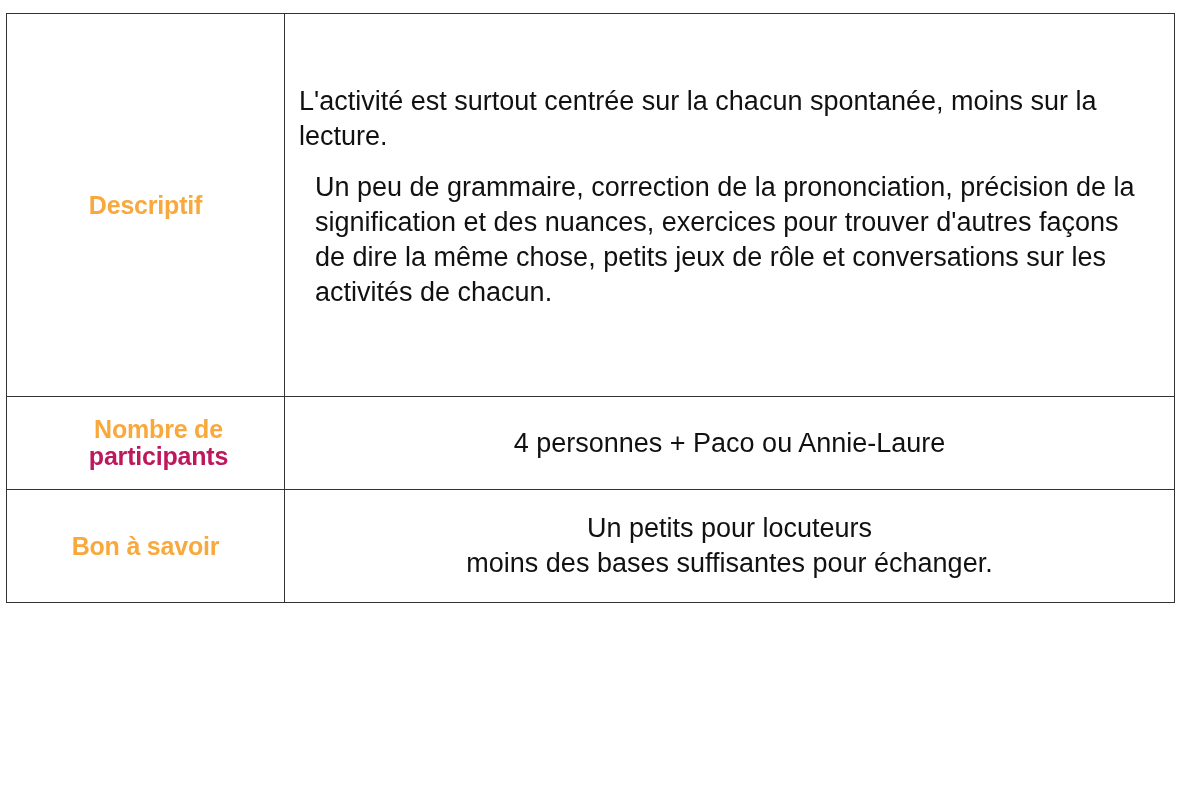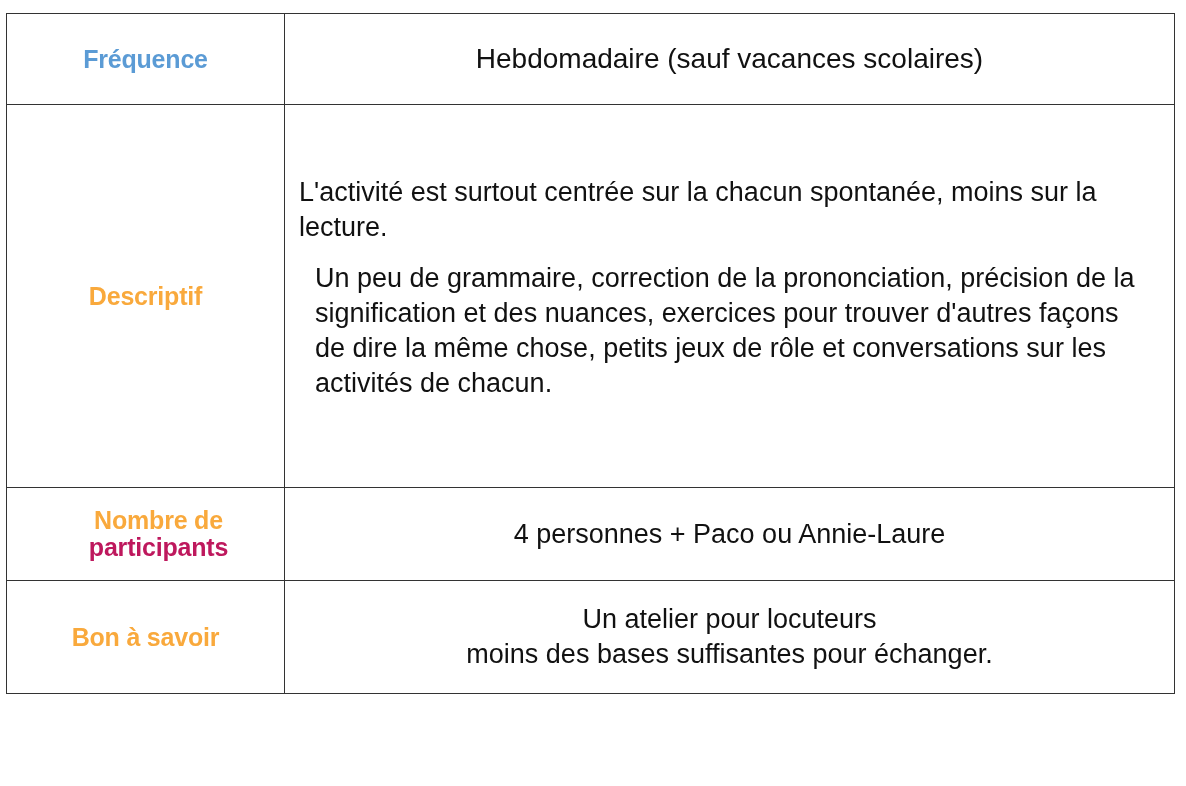--- a/index.html
+++ b/index.html
@@ -99,28 +99,20 @@
 
 <div class="page">
 
   <table class="info-table">
     <colgroup>
       <col class="label-col">
       <col class="value-col">
     </colgroup>
     <tbody>
 
-      <tr class="row-frequence">
-        <td class="label-cell blue" style="border-color: rgb(51, 51, 51);">
-          <span class="label-text" style="color: rgb(91, 155, 213);">Fréquence</span>
-        </td>
-        <td class="value-cell" style="color: rgb(17, 17, 17); border-color: rgb(51, 51, 51);">
-          <span class="value-text">Hebdomadaire (sauf vacances scolaires)</span>
-        </td>
-      </tr>
 
       <tr class="row-descriptif">
         <td class="label-cell orange" style="border-color: rgb(51, 51, 51);">
           <span class="label-text" style="color: rgb(249, 169, 60);">Descriptif</span>
         </td>
         <td class="value-cell" style="color: rgb(17, 17, 17); border-color: rgb(51, 51, 51);">
           <p class="para" style="margin:0;">L'activité est surtout centrée sur la chacun spontanée, moins sur la lecture.</p>
           <p class="para" style="margin:16px;">Un peu de grammaire, correction de la prononciation, précision de la signification et des nuances, exercices pour trouver d'autres façons de dire la même chose, petits jeux de rôle et conversations sur les activités de chacun.</p>
         </td>
       </tr>
@@ -134,21 +126,21 @@
           <span class="value-text">4 personnes + Paco ou Annie-Laure</span>
         </td>
       </tr>
 
 
       <tr class="row-savoir">
         <td class="label-cell orange" style="border-color: rgb(51, 51, 51);">
           <span class="label-text" style="color: rgb(249, 169, 60);">Bon à savoir</span>
         </td>
         <td class="value-cell" style="color: rgb(17, 17, 17); border-color: rgb(51, 51, 51);">
-          <span class="value-text">Un atelier pour locuteurs</span>
+          <span class="value-text">Un petits pour locuteurs</span>
           <span class="value-text">moins des bases suffisantes pour échanger.</span>
         </td>
       </tr>
 
     </tbody>
   </table>
 
 </div>
 
 </body></html>

